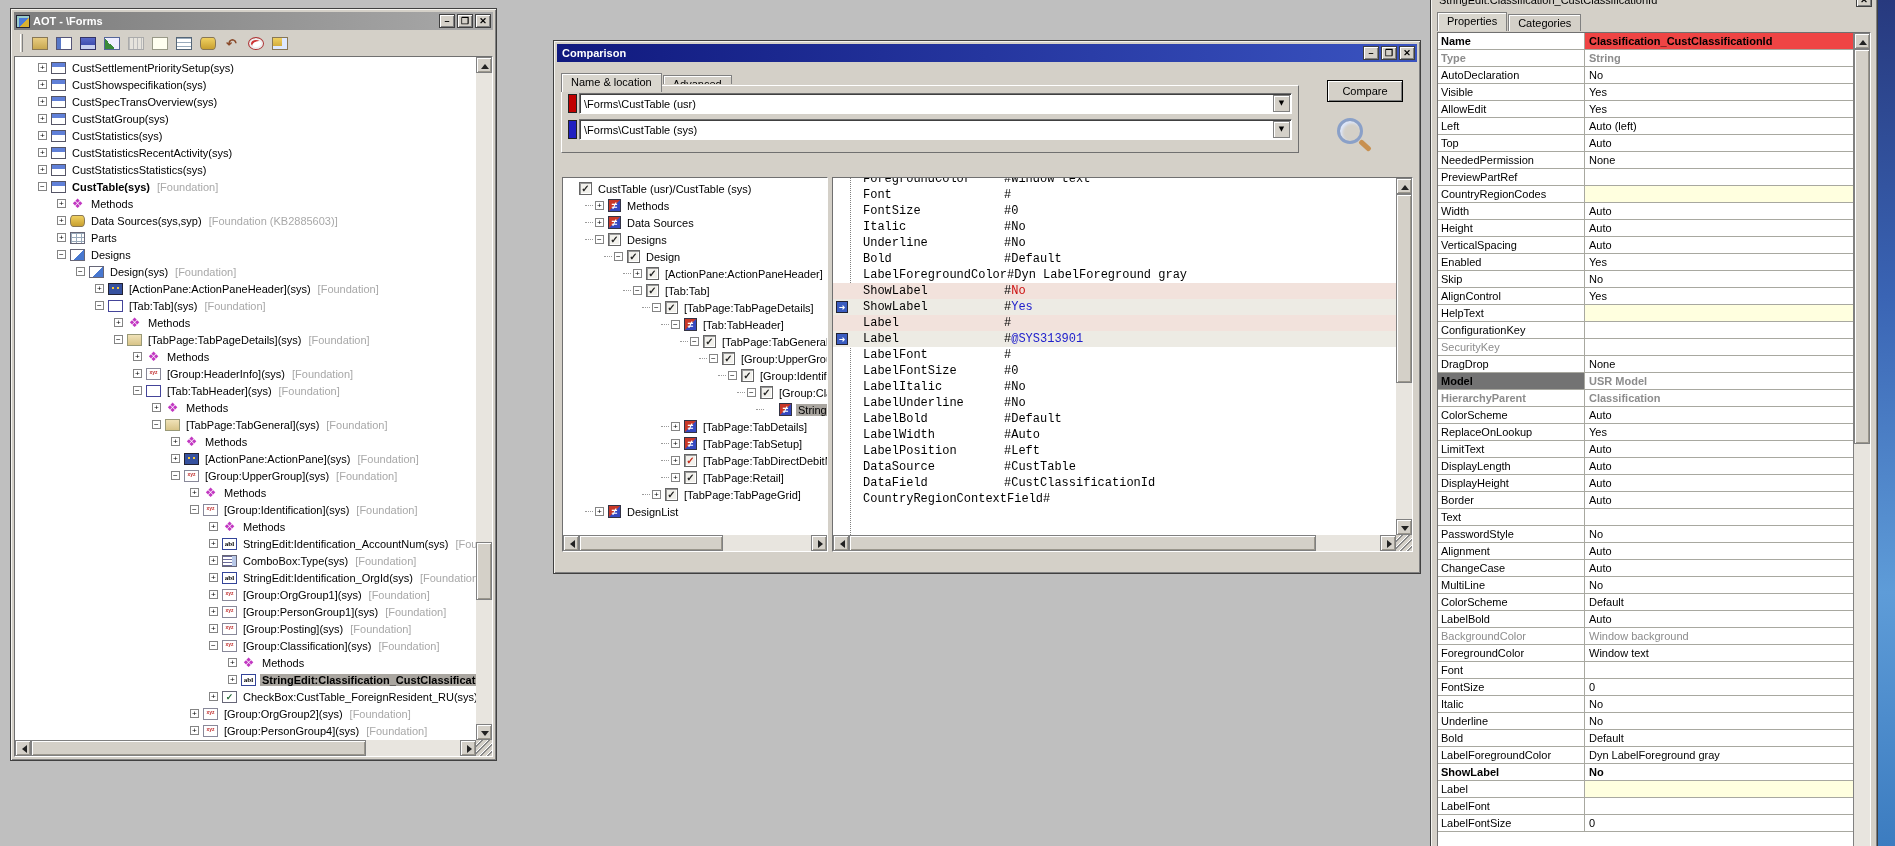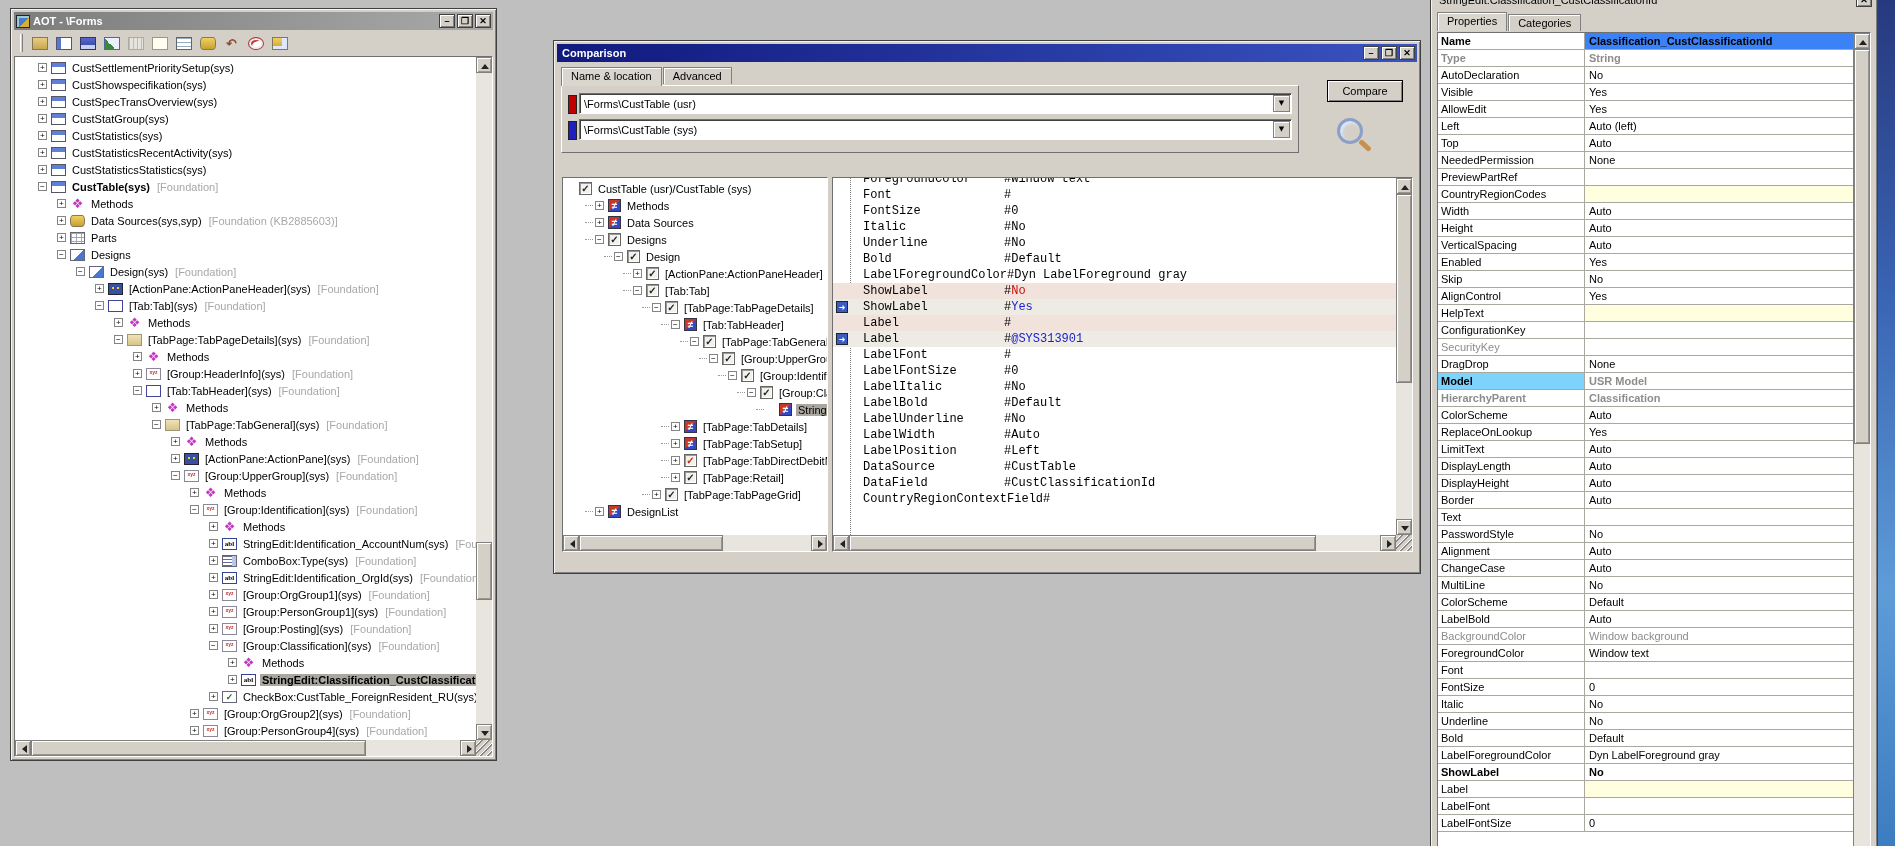--- a/index.html
+++ b/index.html
@@ -79,27 +79,27 @@
   .ti-tab{background:#fff;border:1px solid #449}
   .ti-tabpage{background:linear-gradient(#f0e2b8,#d8c488);border:1px solid #997}
   .ti-group{background:#fff;border:1px solid #889;color:#c03030;font:bold 5px/6px "Liberation Sans",sans-serif}
   .ti-abl{background:#fff;border:1px solid #349;font:bold 7px/10px "Liberation Serif",serif;letter-spacing:0}
   .ti-combo{background:#fff;border:1px solid #667;background-image:linear-gradient(#6a6a9a 1px,transparent 1px);background-size:70% 3px;box-shadow:inset -4px 0 0 #b8c8e8}
   .ti-checkbox{background:#fff;border:1px solid #667;color:#263;font:bold 9px/10px "Liberation Sans",sans-serif}
 
   
   #cmp{left:553px;top:40px;width:868px;height:534px;display:flex;flex-direction:column}
   #cmp-body{flex:1;position:relative}
-  .tabs{position:absolute;left:4px;top:5px;display:flex;height:19px}
+  .tabs{position:absolute;left:4px;top:11px;display:flex;align-items:flex-end;height:19px}
   .tabx{border:1px solid #808080;border-bottom:0;background:#d4d0c8;padding:2px 9px 3px 9px;
         box-shadow:inset 1px 1px 0 #fff;margin-right:1px;height:17px}
   .tabx.on{background:#d9d6ce;height:19px;position:relative;z-index:2;font-weight:normal}
   #cmp-panel{position:absolute;left:4px;top:23px;right:118px;height:68px;background:#d4d0c8;
              border:1px solid;border-color:#fff #707070 #707070 #fff;box-shadow:0 0 0 1px #d4d0c8;padding:7px 6px}
-  .crow{display:flex;align-items:flex-end;height:21px;margin-bottom:5px}
+  .crow{display:flex;align-items:center;height:21px;margin-bottom:5px}
   .swatch{width:9px;height:19px;flex:none;border:1px solid #222;margin-right:2px}
   .combo{flex:1;height:21px;background:#fff;border:1px solid;border-color:#707070 #fff #fff #707070;
          box-shadow:inset 1px 1px 0 #404040;display:flex;align-items:center}
   .combo .cval{flex:1;padding:0 4px;white-space:nowrap;overflow:hidden}
   .cdrop{width:17px;height:17px;flex:none;margin:1px;background:#d4d0c8;border:1px solid #808080;
          box-shadow:inset 1px 1px 0 #fff;text-align:center;font:7px/15px "DejaVu Sans",sans-serif}
   #compare-btn{position:absolute;right:14px;top:18px;width:76px;height:22px;background:#d4d0c8;
                border:1px solid #000;box-shadow:inset 1px 1px 0 #fff,inset -1px -1px 0 #808080;
                text-align:center;font:11px/20px "Liberation Sans",sans-serif}
   #magnifier{position:absolute;right:54px;top:56px;width:26px;height:26px;border:3px solid #8aa0c8;border-radius:50%;
@@ -139,23 +139,23 @@
   #props .tbar{background:#d4d0c8;color:#000;font-weight:normal}
   #props-tabs{margin:2px 0 0 3px;display:flex;align-items:flex-end;height:20px}
   #props-grid-wrap{flex:1;margin:1px 3px 0 3px;display:flex;border:1px solid;border-color:#707070 #fff #fff #707070;overflow:hidden}
   #props-grid{flex:1;background:#fff;overflow:hidden;border-right:1px solid #808080}
   .p-row{display:flex;height:17px;border-bottom:1px solid #a8a8a0}
   .p-name{width:147px;flex:none;padding:1px 3px;border-right:1px solid #a8a8a0;background:#fff;
           white-space:nowrap;overflow:hidden;line-height:14px}
   .p-val{flex:1;padding:1px 4px;white-space:nowrap;overflow:hidden;line-height:14px}
   .fb{font-weight:bold}
   .fg{color:#8c8c8c}
-  .bg-p{background:#3b82f6}
+  .bg-p{background:#ef4444}
   .bg-y{background:#ffffdf}
-  .bg-g{background:#7dd3fc}
+  .bg-g{background:#737373}
 
   #wallpaper{position:absolute;left:1878px;top:0;width:17px;height:846px;
              background:linear-gradient(#27397e,#3a64b4 35%,#5e9cd8 70%,#3c7cc0)}
 </style>
 </head>
 <body>
 
 <div id="aot" class="win">
   <div class="tbar tbar-inactive">
     <span class="wicon"></span>
@@ -632,22 +632,22 @@
               <div class="d-line"><span class="d-name">Underline</span><span class="d-hash">#</span><span class="d-val">No</span></div>
               <div class="d-line"><span class="d-name">Bold</span><span class="d-hash">#</span><span class="d-val">Default</span></div>
               <div class="d-line"><span class="d-name">LabelForegroundColor</span><span class="d-hash">#</span><span class="d-val">Dyn LabelForeground gray</span></div>
               <div class="d-line usr"><span class="d-name">ShowLabel</span><span class="d-hash">#</span><span class="d-val r">No</span></div>
               <div class="d-line sys"><span class="d-arrow">➜</span><span class="d-name">ShowLabel</span><span class="d-hash">#</span><span class="d-val b">Yes</span></div>
               <div class="d-line usr"><span class="d-name">Label</span><span class="d-hash">#</span></div>
               <div class="d-line sys"><span class="d-arrow">➜</span><span class="d-name">Label</span><span class="d-hash">#</span><span class="d-val b">@SYS313901</span></div>
               <div class="d-line"><span class="d-name">LabelFont</span><span class="d-hash">#</span></div>
               <div class="d-line"><span class="d-name">LabelFontSize</span><span class="d-hash">#</span><span class="d-val">0</span></div>
               <div class="d-line"><span class="d-name">LabelItalic</span><span class="d-hash">#</span><span class="d-val">No</span></div>
+              <div class="d-line"><span class="d-name">LabelUnderline</span><span class="d-hash">#</span><span class="d-val">No</span></div>
               <div class="d-line"><span class="d-name">LabelBold</span><span class="d-hash">#</span><span class="d-val">Default</span></div>
-              <div class="d-line"><span class="d-name">LabelUnderline</span><span class="d-hash">#</span><span class="d-val">No</span></div>
               <div class="d-line"><span class="d-name">LabelWidth</span><span class="d-hash">#</span><span class="d-val">Auto</span></div>
               <div class="d-line"><span class="d-name">LabelPosition</span><span class="d-hash">#</span><span class="d-val">Left</span></div>
               <div class="d-line"><span class="d-name">DataSource</span><span class="d-hash">#</span><span class="d-val">CustTable</span></div>
               <div class="d-line"><span class="d-name">DataField</span><span class="d-hash">#</span><span class="d-val">CustClassificationId</span></div>
               <div class="d-line"><span class="d-name">CountryRegionContextField</span><span class="d-hash">#</span></div>
             </div>
         </div>
         <div class="sb v">
           <div class="sb-btn">
               <span class="tri tri-u"></span>

